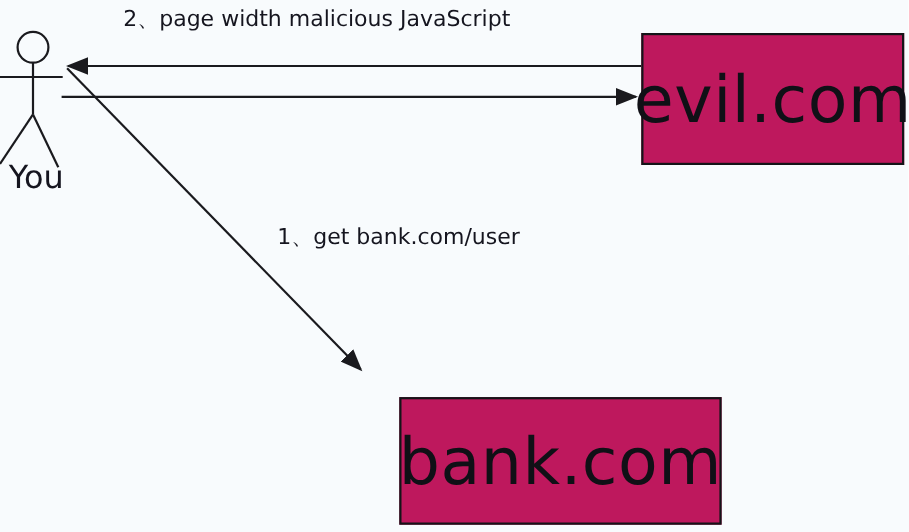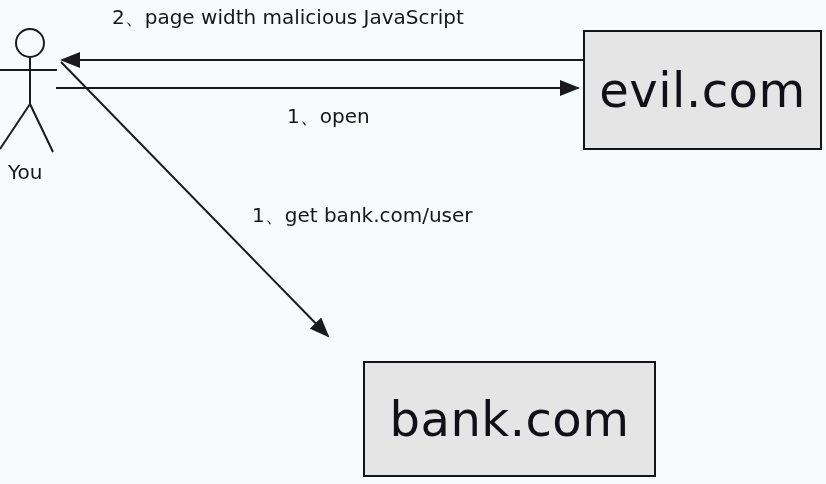--- a/index.html
+++ b/index.html
@@ -20,25 +20,25 @@
     position: absolute;
     left: 0;
     top: 0;
     width: 826px;
     height: 484px;
   }
   .node {
     position: absolute;
     box-sizing: border-box;
     border: 2px solid #141418;
-    background: #e5e5e5;
+    background: #be185d;
     display: flex;
     align-items: center;
     justify-content: center;
-    font-size: 48px;
+    font-size: 59px;
     line-height: 1;
     color: #101016;
     letter-spacing: 0.5px;
   }
   .node-evil {
     left: 583px;
     top: 30px;
     width: 239px;
     height: 120px;
   }
@@ -51,21 +51,21 @@
   .label {
     position: absolute;
     font-size: 20px;
     line-height: 1.2;
     white-space: nowrap;
     color: #15151f;
   }
   .label-step2 { left: 112px; top: 5px; }
   .label-step1 { left: 287px; top: 104px; }
   .label-step3 { left: 252px; top: 203px; }
-  .label-you   { left: 8px;  top: 160px; font-size: 20px; }
+  .label-you   { left: 8px;  top: 144px; font-size: 29px; }
 </style>
 </head>
 <body>
 
 <div class="canvas">
 
   <svg class="lines-layer" viewBox="0 0 826 484" xmlns="http://www.w3.org/2000/svg" aria-hidden="true">
     <defs>
       <marker id="ah" markerWidth="11" markerHeight="8" refX="9" refY="4" orient="auto" markerUnits="strokeWidth">
         <path d="M0,0 L10,4 L0,8 z" fill="#1a1a1e"></path>
@@ -86,19 +86,18 @@
       <line x1="61" y1="62" x2="328" y2="336" marker-end="url(#ah)"></line>
     </g>
   </svg>
 
   <div class="node node-evil">evil.com</div>
 
   <div class="node node-bank">bank.com</div>
 
   <div class="label label-step2">2、page width malicious JavaScript</div>
 
-  <div class="label label-step1">1、open</div>
 
   <div class="label label-step3">1、get bank.com/user</div>
 
   <div class="label label-you">You</div>
 
 </div>
 
 </body></html>

